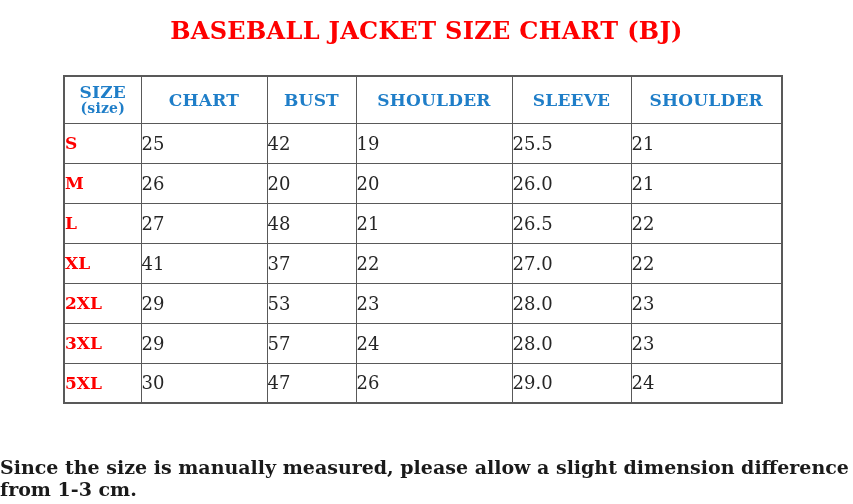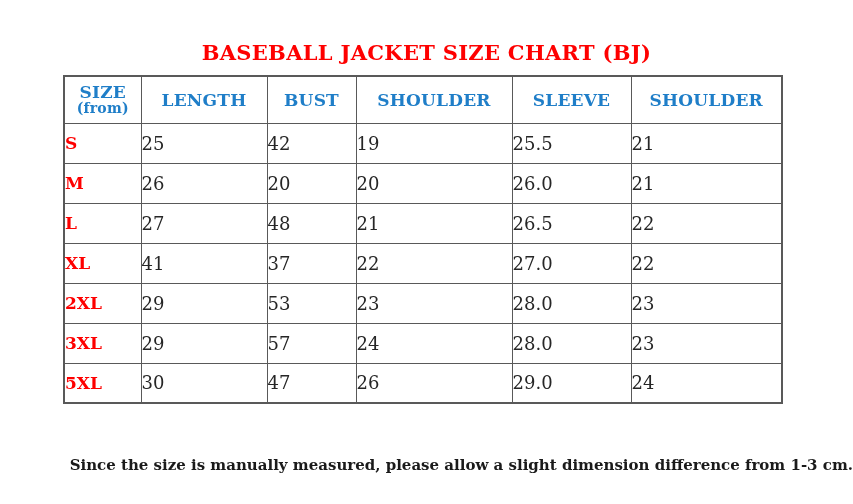--- a/index.html
+++ b/index.html
@@ -10,25 +10,25 @@
   .page {
     position: relative;
     width: 853px;
     height: 504px;
     background: #ffffff;
     font-family: "DejaVu Serif", "Liberation Serif", serif;
     overflow: hidden;
   }
   .title {
     position: absolute;
-    top: 40px;
+    top: 16px;
     left: 0;
     width: 100%;
     text-align: center;
-    font-size: 21px;
+    font-size: 24px;
     font-weight: bold;
     color: #fe0000;
     letter-spacing: 0.3px;
   }
   table.size-chart {
     position: absolute;
     top: 75px;
     left: 63px;
     width: 718px;
     border-collapse: collapse;
@@ -63,22 +63,22 @@
   td.value-cell {
     color: #262626;
     font-size: 18px;
     margin-top: 40px;
   }
   .footer-note {
     position: absolute;
     top: 456px;
     left: 0;
     width: 100%;
-    text-align: right;
-    font-size: 15px;
+    text-align: left;
+    font-size: 19px;
     font-weight: bold;
     color: #1a1a1a;
   }
 </style>
 </head>
 <body>
 
 <div class="page">
 
   <div class="title">BASEBALL JACKET SIZE CHART (BJ)</div>
@@ -89,23 +89,23 @@
       <col style="width:126px">
       <col style="width:89px">
       <col style="width:156px">
       <col style="width:119px">
       <col style="width:151px">
     </colgroup>
     <tbody>
       <tr class="header-row">
         <th class="col-header size-header">
           <span>SIZE</span>
-          <span class="size-header-sub">(from)</span>
+          <span class="size-header-sub">(size)</span>
         </th>
-        <th class="col-header">LENGTH</th>
+        <th class="col-header">CHART</th>
         <th class="col-header">BUST</th>
         <th class="col-header">SHOULDER</th>
         <th class="col-header">SLEEVE</th>
         <th class="col-header">SHOULDER</th>
       </tr>
 
       <tr class="data-row">
         <td class="size-cell">S</td>
         <td class="value-cell">25</td>
         <td class="value-cell">42</td>

